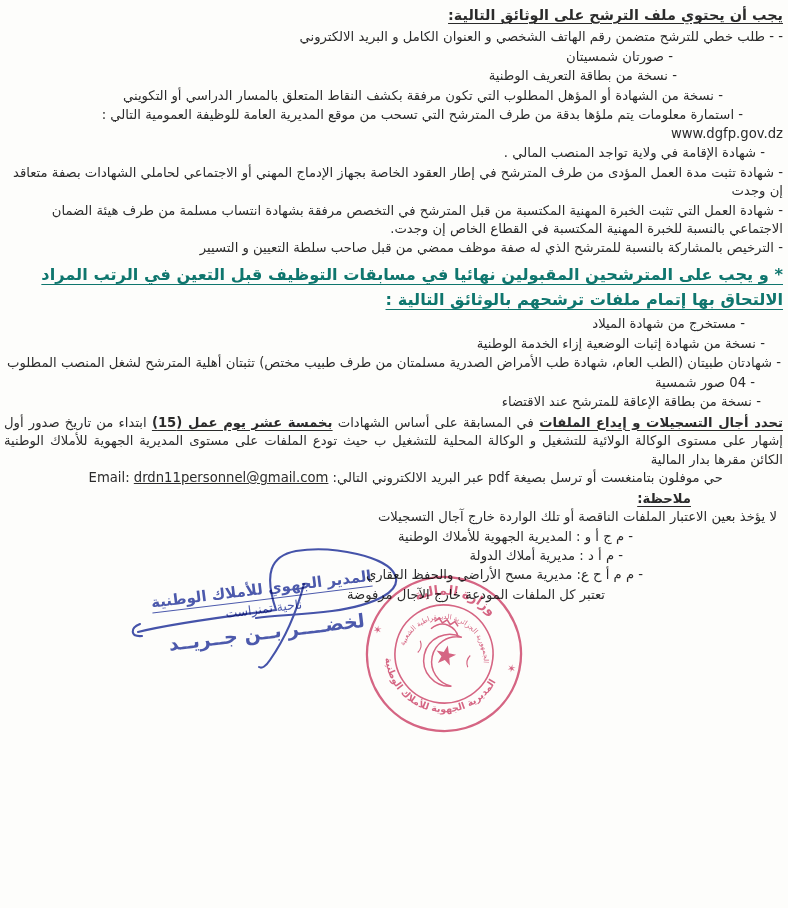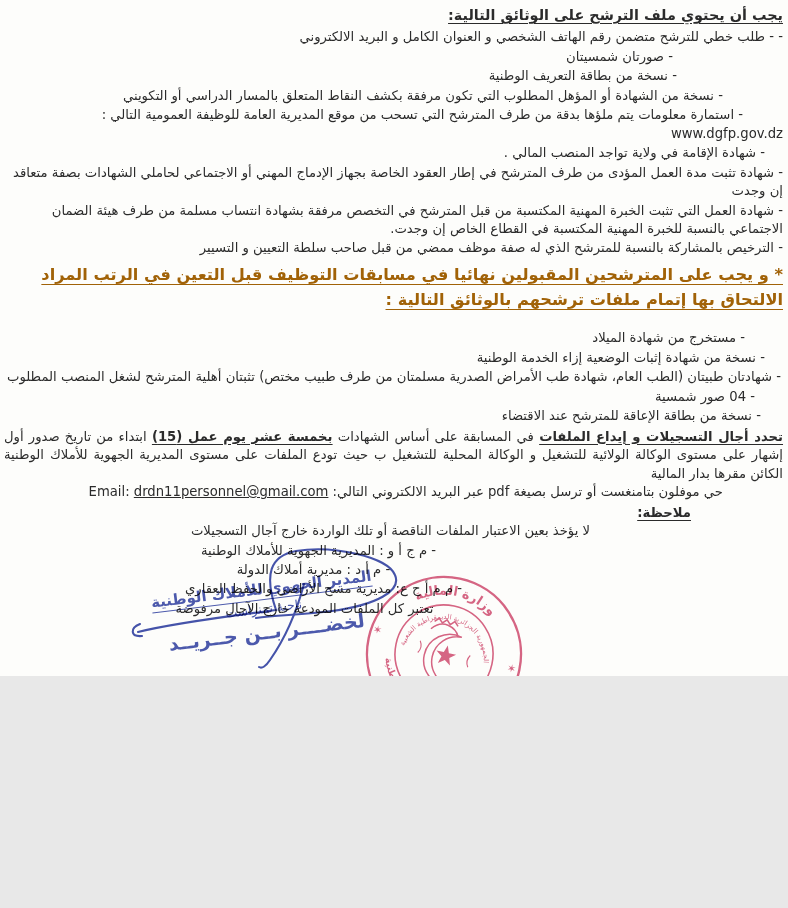--- a/index.html
+++ b/index.html
@@ -1,17 +1,17 @@
 <!DOCTYPE html>
 <html lang="ar" dir="rtl"><head>
 <meta charset="utf-8">
 <style>
   html,body{margin:0;padding:0;background:#e8e8e8;}
   .page{
-    position:relative;width:788px;height:676px;margin:0 auto;
+    position:relative;width:788px;height:908px;margin:0 auto;
     background:#fdfdfb;overflow:hidden;
     font-family:"DejaVu Sans",sans-serif;color:#2b2b2b;
   }
   .doc{
     position:absolute;top:5px;right:5px;left:4px;
     direction:rtl;text-align:right;
     font-size:13.2px;line-height:1.4;
   }
   .doc-title{
     font-size:14.4px;font-weight:bold;margin:0 0 3px 0;
@@ -24,33 +24,33 @@
   .s1 .it:nth-child(5){text-indent:40px;}
   .s1 .it:nth-child(6){text-indent:18px;}
   .s2 .it:nth-child(1){text-indent:38px;}
   .s2 .it:nth-child(2){text-indent:18px;}
   .s2 .it:nth-child(3){text-indent:2px;}
   .s2 .it:nth-child(4){text-indent:28px;}
   .s2 .it:nth-child(5){text-indent:22px;}
   .s2 .it:nth-child(6){text-indent:24px;}
   .final-heading{
     font-size:16.2px;font-weight:bold;line-height:1.55;
-    margin:4px 0 17px 0;color:#a16207;
+    margin:4px 0 3px 0;color:#0f766e;
     text-decoration:underline;text-underline-offset:4px;
   }
   .deadline{margin:2px 0 0 0;text-align:justify;}
   .bu{font-weight:bold;text-decoration:underline;text-underline-offset:3px;}
   .deadline-tail{text-align:right;margin:0 60px 0 30px;}
   .ltr{direction:ltr;unicode-bidi:embed;}
   .email{text-decoration:underline;}
   .note-title{
     font-weight:bold;text-decoration:underline;text-underline-offset:3px;
     padding-right:92px;margin-top:2px;
   }
-  .note-lines div{margin:0 0 1px 0;text-align:center;}
+  .note-lines div{margin:0 0 1px 0;}
   .note-lines div:nth-child(1){padding-right:6px;}
   .note-lines div:nth-child(2){padding-right:150px;}
   .note-lines div:nth-child(3){padding-right:160px;}
   .note-lines div:nth-child(4){padding-right:140px;}
   .note-lines div:nth-child(5){padding-right:178px;}
 
   
   .red-stamp{
     position:absolute;left:360px;top:570px;width:168px;height:168px;
     transform:rotate(12deg);opacity:.78;mix-blend-mode:multiply;

